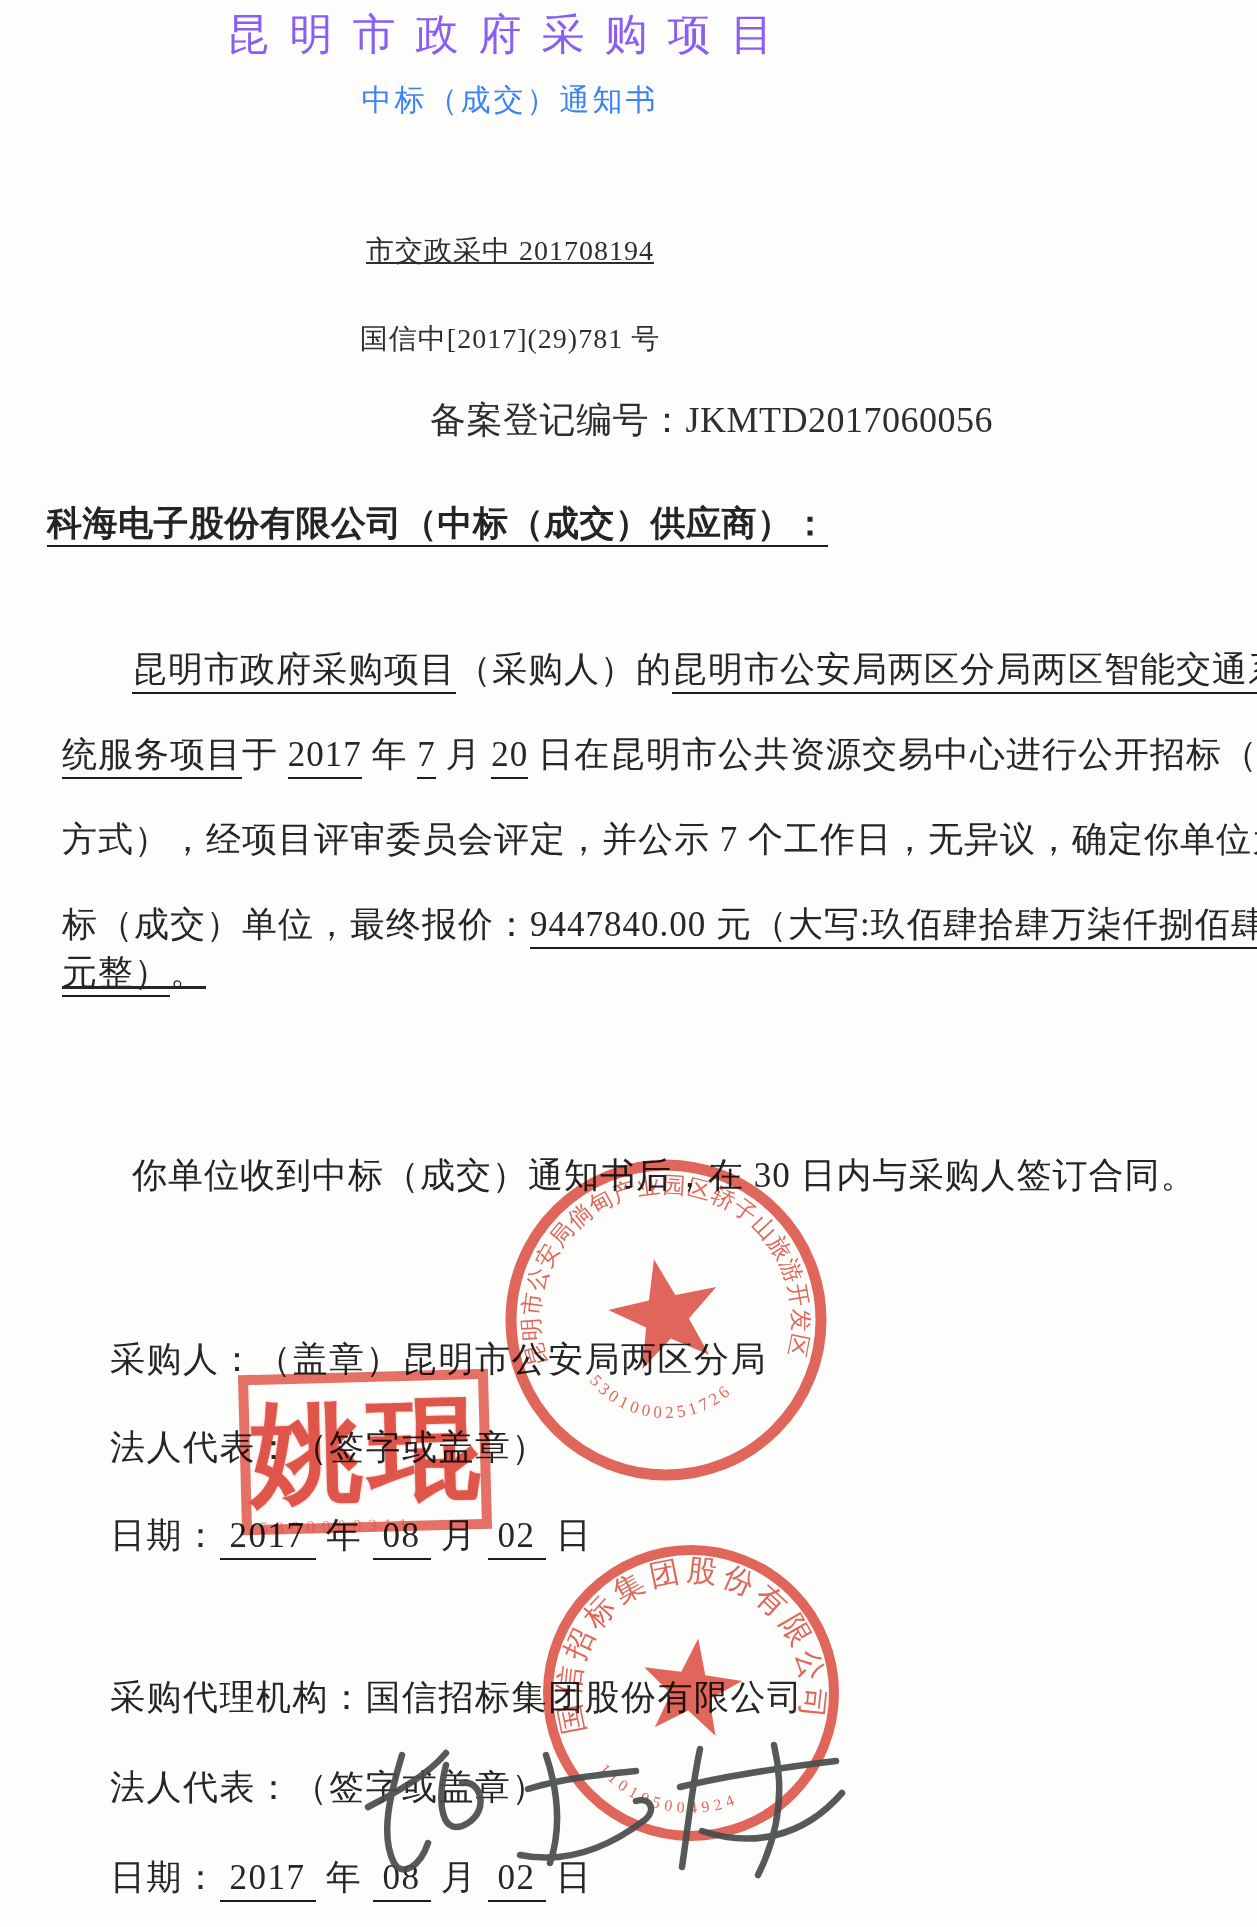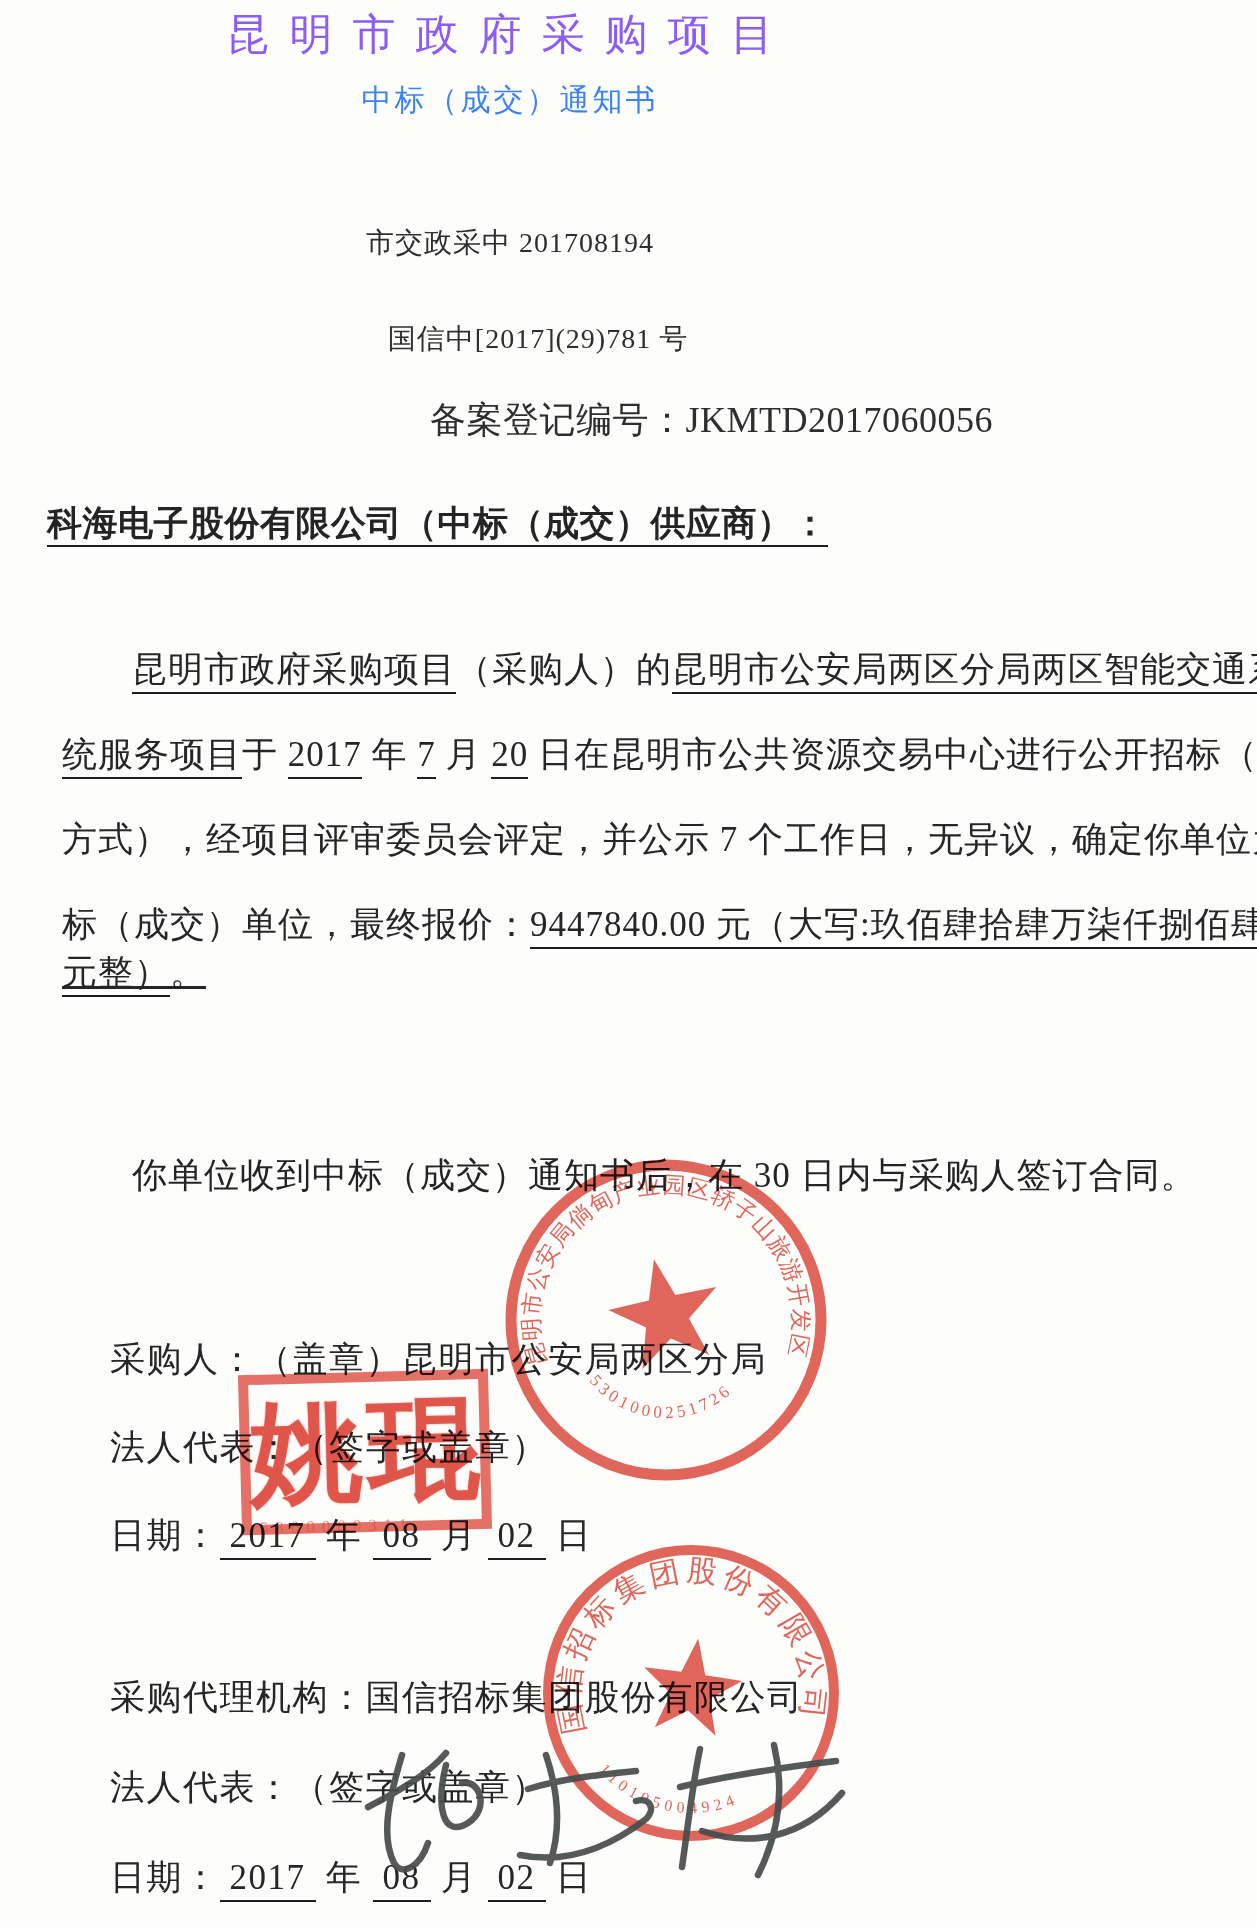--- a/index.html
+++ b/index.html
@@ -39,22 +39,22 @@
     color:rgba(222,58,44,.6); white-space:nowrap;
   }
 </style>
 </head>
 <body>
 
 <div class="page">
 
   <div class="abs center-col t1">昆明市政府采购项目</div>
   <div class="abs center-col t2">中标（成交）通知书</div>
-  <div class="abs center-col ref" style="top:224px;">市交政采中 201708194</div>
-  <div class="abs center-col ref" style="top:320px;padding-left:28px;">国信中[2017](29)781 号</div>
+  <div class="abs center-col ref" style="top:232px;text-decoration:underline;">市交政采中 201708194</div>
+  <div class="abs center-col ref" style="top:320px;">国信中[2017](29)781 号</div>
   <div class="abs record">备案登记编号：JKMTD2017060056</div>
 
   <div class="abs recipient"><span class="useg">科海电子股份有限公司（中标（成交）供应商）：</span></div>
 
   <div class="abs ln indent" style="top:646px;"><span class="useg">昆明市政府采购项目</span><span>（采购人）的</span><span class="useg">昆明市公安局两区分局两区智能交通系</span></div>
   <div class="abs ln" style="top:731px;"><span class="useg">统服务项目</span><span>于 </span><span class="useg">2017</span><span> 年 </span><span class="useg">7</span><span> 月 </span><span class="useg">20</span><span> 日在昆明市公共资源交易中心进行公开招标（采购</span></div>
   <div class="abs ln" style="top:816px;"><span>方式），经项目评审委员会评定，并公示 7 个工作日，无异议，确定你单位为中</span></div>
   <div class="abs ln" style="top:901px;"><span>标（成交）单位，最终报价：</span><span class="useg">9447840.00 元（大写:玖佰肆拾肆万柒仟捌佰肆拾</span></div>
   <div class="abs ln" style="top:949px;text-decoration:underline;"><span class="useg">元整）</span><span>。</span></div>
 

